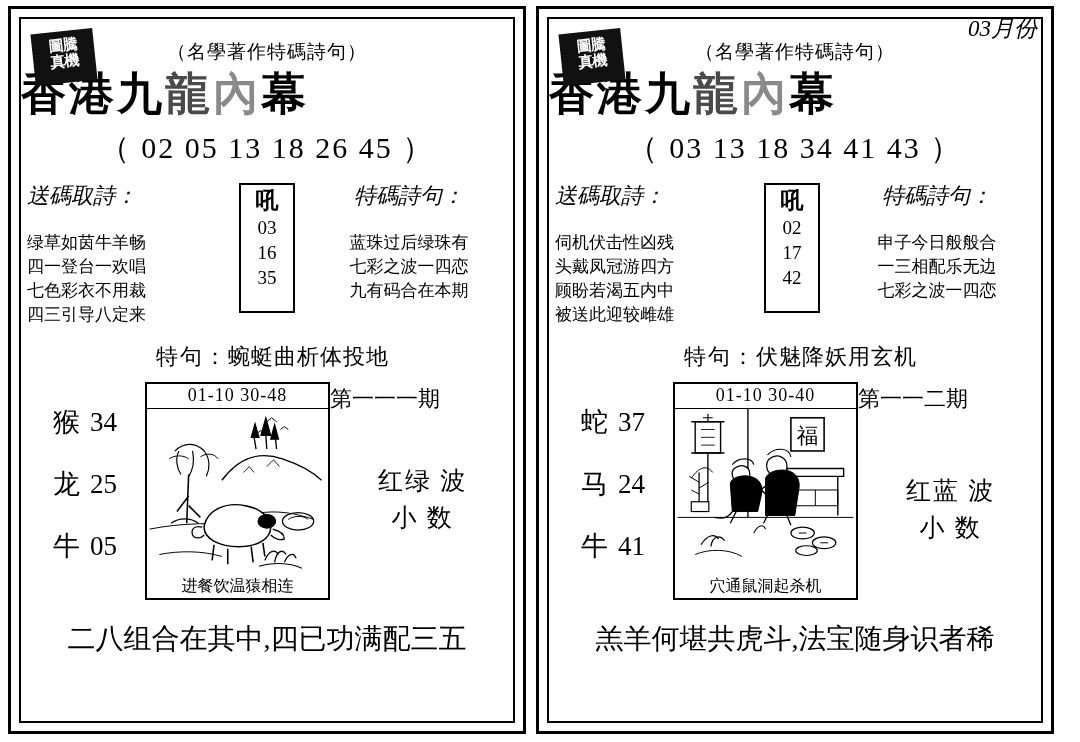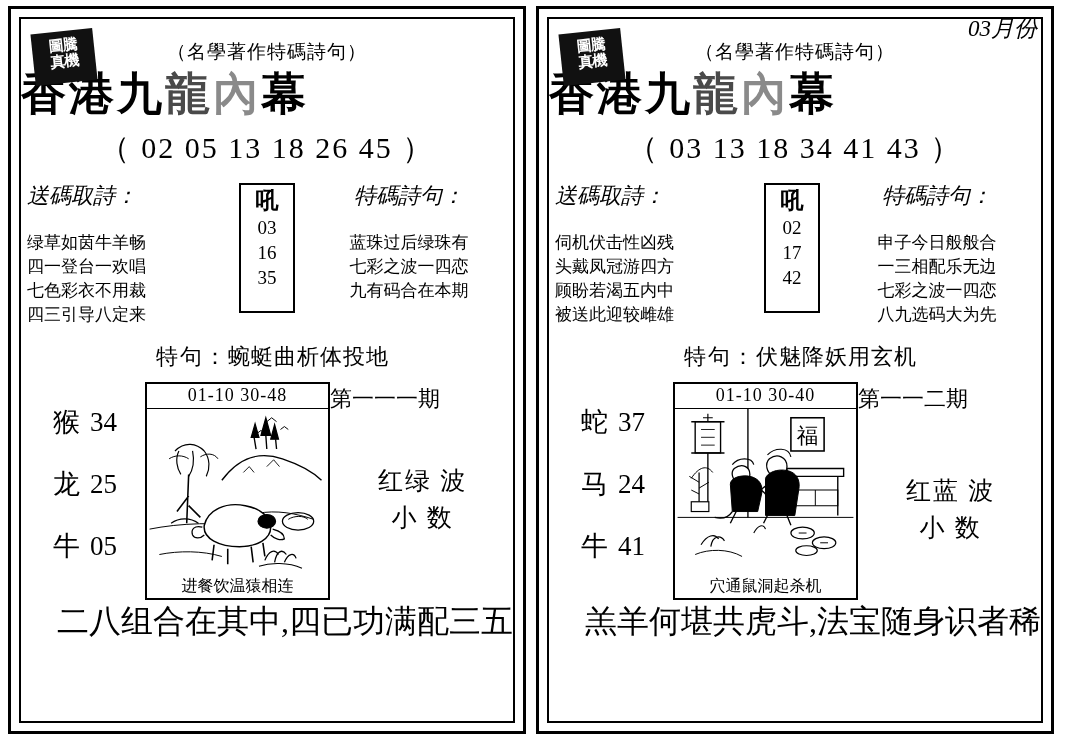--- a/index.html
+++ b/index.html
@@ -206,23 +206,23 @@
     margin-left: -6px;
   }
   .wave {
     margin-top: 48px;
     text-align: center;
     font-size: 25px;
     line-height: 1.5;
     letter-spacing: 2px;
   }
   .footer {
-    text-align: right;
-    font-size: 32px;
-    margin-top: 0;
+    text-align: center;
+    font-size: 28px;
+    margin-top: 20px;
     letter-spacing: 0px;
     white-space: nowrap;
   }
   .panel-right .mid .left-col { width: 190px; }
   .panel-right .wave { margin-top: 58px; }
 </style>
 </head>
 <body>
 
 <div class="page">
@@ -377,21 +377,20 @@
           <div class="num">02</div>
           <div class="num">17</div>
           <div class="num">42</div>
         </div>
 
         <div class="right-col">
           <div class="col-head">特碼詩句：</div>
           <div class="poem-line">申子今日般般合</div>
           <div class="poem-line">一三相配乐无边</div>
           <div class="poem-line">七彩之波一四恋</div>
-          <div class="poem-line">八九选码大为先</div>
         </div>
       </div>
 
       <div class="special">
         <span class="sp-label">特句：</span><span>伏魅降妖用玄机</span>
       </div>
 
       <div class="bottom">
         <div class="zodiac">
           <div class="zodiac-row">

